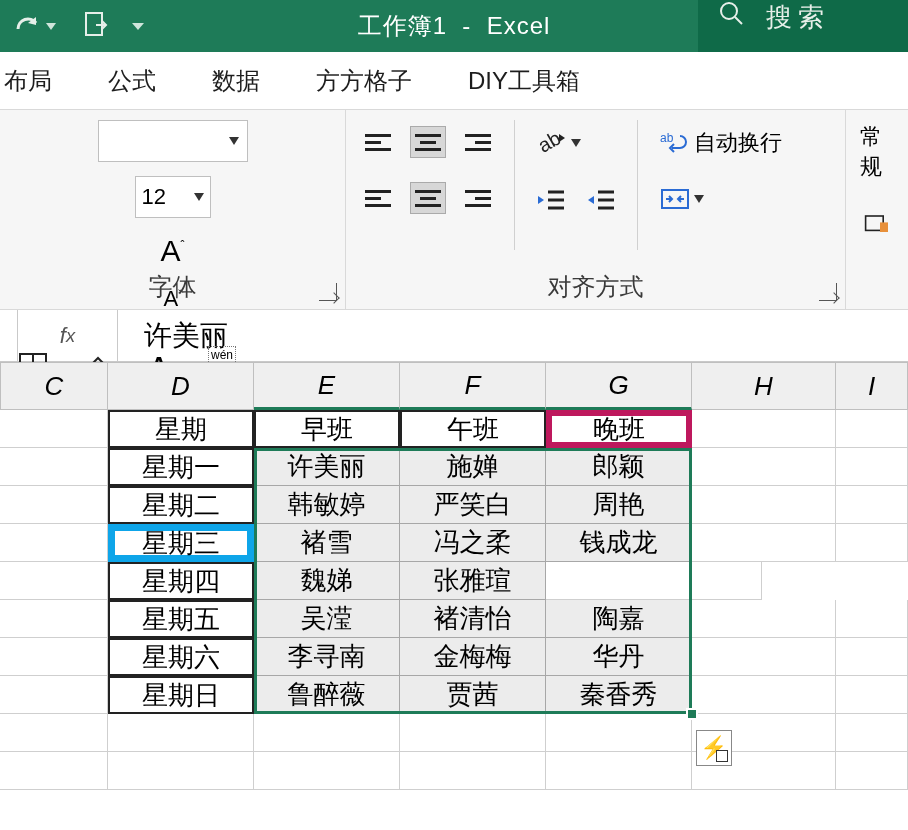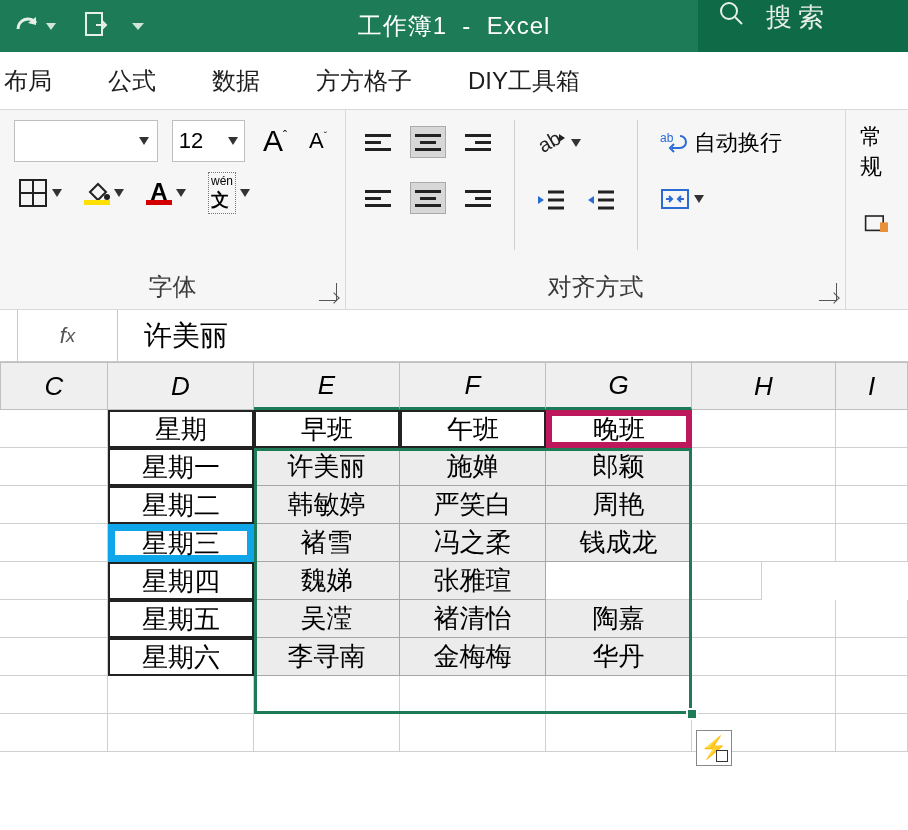--- a/index.html
+++ b/index.html
@@ -175,21 +175,21 @@
   <span>布局</span>
   <span>公式</span>
   <span>数据</span>
   <span>方方格子</span>
   <span>DIY工具箱</span>
 </div>
 
 <div class="ribbon">
 
   <div class="group g-font">
-    <div class="row" style="margin-bottom:8px;">
+    <div class="row" style="margin-bottom:30px;flex-direction:column;">
       <div class="font-select">
           <span class="vcaret"></span>
         </div>
       <div class="size-select">
         <span>12</span>
         <span class="vcaret"></span>
       </div>
       <div class="btn">
           <span class="big-letter-A">A<sup style="font-size:12px;">ˆ</sup></span>
         </div>
@@ -419,20 +419,29 @@
     </div>
     <div class="r">
       <div class="c wC"></div>
       <div class="c wD" style="border:2px solid #222;">星期六</div>
       <div class="c wE sel-cell">李寻南</div>
       <div class="c wF sel-cell">金梅梅</div>
       <div class="c wG sel-cell">华丹</div>
       <div class="c wH"></div>
         <div class="c wI"></div>
     </div>
+    <div class="r">
+      <div class="c wC"></div>
+      <div class="c wD" style="border:2px solid #222;">星期日</div>
+      <div class="c wE sel-cell">鲁醉薇</div>
+      <div class="c wF sel-cell">贾茜</div>
+      <div class="c wG sel-cell">秦香秀</div>
+      <div class="c wH"></div>
+        <div class="c wI"></div>
+    </div>
 
     <div class="r">
       <div class="c wC"></div>
         <div class="c wD"></div>
         <div class="c wE"></div>
         <div class="c wF"></div>
         <div class="c wG"></div>
         <div class="c wH"></div>
         <div class="c wI"></div>
     </div>

